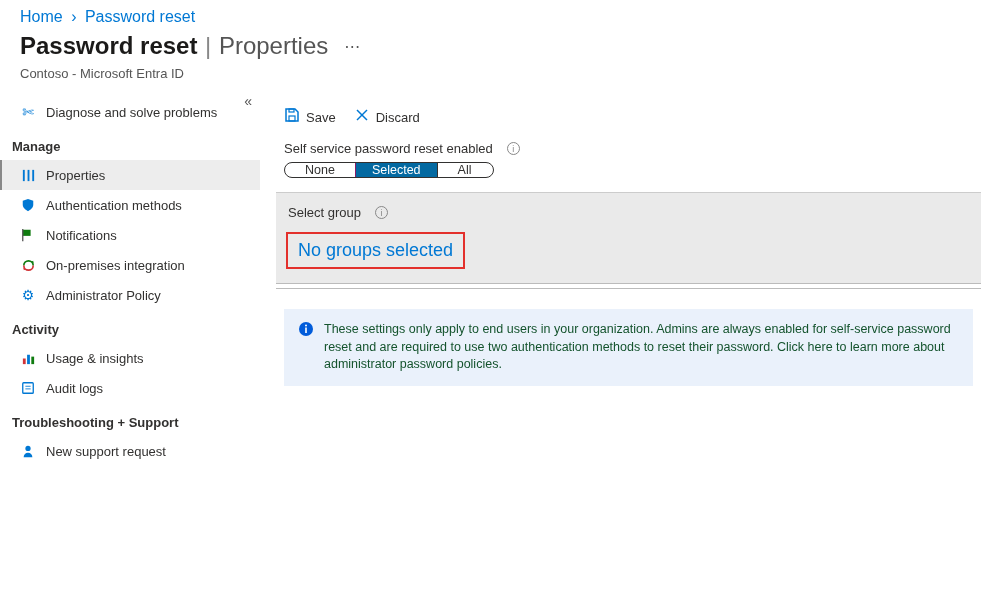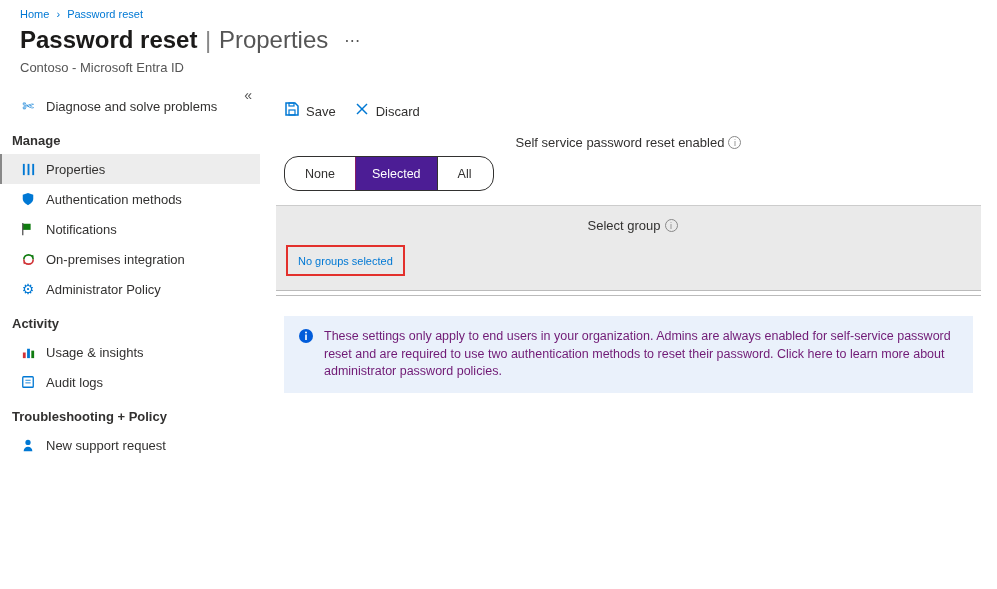--- a/index.html
+++ b/index.html
@@ -1,18 +1,18 @@
 <!DOCTYPE html>
 <html><head>
 <meta charset="utf-8">
 <style>
   * { box-sizing: border-box; margin: 0; padding: 0; }
   body { font-family: "Segoe UI", Arial, sans-serif; font-size: 13px; color: #323130; background: #fff; }
 
-  .breadcrumb { padding: 8px 20px 4px 20px; font-size: 11px; }
+  .breadcrumb { padding: 8px 20px 4px 20px; font-size: 16px; }
   .breadcrumb span { color: #0078d4; cursor: pointer; }
   .breadcrumb .sep { color: #0078d4; margin: 0 4px; }
 
   .header { padding: 2px 20px 6px 20px; display: flex; align-items: center; gap: 12px; }
   .title-main { font-size: 24px; font-weight: 600; color: #1b1a19; }
   .title-sub  { font-size: 24px; font-weight: 400; color: #555; }
   .title-sep  { font-size: 24px; font-weight: 300; color: #888; margin: 0 4px; }
   .ellipsis { color:#555; font-size:16px; cursor:pointer; padding:0 4px; }
   .subtitle { padding: 0 38px 12px 20px; font-size: 13px; color: #555; }
 
@@ -22,37 +22,37 @@
   .section-title { font-size: 13px; font-weight: 700; padding: 12px 20px 6px 12px; color:#323130; }
   .nav-item { display:flex; align-items:center; gap:10px; padding:7px 20px; cursor:pointer; font-size:13px; color:#323130; }
   .nav-item.active { background:#ededed; border-left:2px solid #888; padding-left:18px; }
   .nav-item .ic { width:16px; height:16px; display:inline-flex; align-items:center; justify-content:center; font-size:14px; }
 
   .main { flex:1; padding: 12px 16px 24px 16px; }
   .toolbar { display:flex; align-items:center; gap:18px; padding: 2px 8px 12px 8px; }
   .tool-btn { display:flex; align-items:center; gap:6px; color:#323130; cursor:pointer; font-size:13px; }
   .tool-ic { color:#0078d4; font-size:16px; }
 
-  .field-label { font-size:13px; color:#323130; padding:2px 8px 6px 8px; display:flex; align-items:center; gap:4px;justify-content:center; }
+  .field-label { font-size:13px; color:#323130; padding:2px 8px 6px 8px; display:flex; align-items:center; gap:14px; }
   .info-circ { display:inline-flex; width:13px; height:13px; border:1px solid #888; border-radius:50%; align-items:center; justify-content:center; font-size:9px; color:#888; }
 
-  .segmented { display:flex; border:1px solid #323130; border-radius:14px; width:fit-content; margin:0 8px 14px 8px; overflow:hidden; height:35px; }
+  .segmented { display:flex; border:1px solid #323130; border-radius:14px; width:fit-content; margin:0 8px 14px 8px; overflow:hidden; height:16px; }
   .seg-opt { padding:3px 16px; font-size:12.5px; cursor:pointer; color:#323130; display:flex; align-items:center; border-left:1px solid #323130; }
   .seg-opt:first-child { border-left:none; padding-left:20px; padding-right:20px; }
   .seg-opt:last-child { padding-left:20px; padding-right:22px; }
-  .seg-opt.selected { background:#4c1d95; color:#fff; border-left-color:#8a1c68; }
+  .seg-opt.selected { background:#0369a1; color:#fff; border-left-color:#8a1c68; }
 
   .group-band { background:#eaeaea; border-top:1px solid #ccc; border-bottom:1px solid #bbb; padding:10px 10px 14px 10px; margin-top:10px; }
   .group-link-wrap { border:2px solid #e3302c; display:inline-block; padding:6px 10px; margin-top:6px; }
-  .group-link { color:#0078d4; font-size:11px; cursor:pointer;margin-top:11px; }
+  .group-link { color:#0078d4; font-size:18px; cursor:pointer;margin-top:11px; }
   .thin-line { border:none; border-top:1px solid #bbb; margin-top:4px; }
 
   .info-banner { background:#eaf1fb; margin:20px 8px 0 8px; padding:12px 14px; display:flex; gap:10px; font-size:12.5px; line-height:1.4; }
   .info-banner .banner-icon { color:#015cda; font-size:14px; flex-shrink:0; }
-  .info-banner .msg { color:#701a75; }
+  .info-banner .msg { color:#14532d; }
 </style>
 </head>
 <body>
 
 <div class="breadcrumb">
   <span>Home</span>
   <span class="sep">›</span>
   <span>Password reset</span>
 </div>
 
@@ -134,21 +134,21 @@
       <span class="ic">
         <svg width="14" height="14" viewBox="0 0 16 16">
             <rect x="2" y="2" width="12" height="12" rx="1" fill="none" stroke="#0078d4" stroke-width="1.5"></rect>
             <line x1="5" y1="6" x2="11" y2="6" stroke="#0078d4"></line>
             <line x1="5" y1="9" x2="11" y2="9" stroke="#0078d4"></line>
           </svg>
       </span>
       <span>Audit logs</span>
     </div>
 
-    <div class="section-title">Troubleshooting + Policy</div>
+    <div class="section-title">Troubleshooting + Support</div>
     <div class="nav-item">
       <span class="ic">
         <svg width="14" height="14" viewBox="0 0 16 16">
             <circle cx="8" cy="5" r="3" fill="#0078d4"></circle>
             <path d="M3 15 a5 5 0 0 1 10 0 z" fill="#0078d4"></path>
           </svg>
       </span>
       <span>New support request</span>
     </div>
   </div>
@@ -181,21 +181,21 @@
       <span class="info-circ">i</span>
     </div>
 
     <div class="segmented">
       <div class="seg-opt">None</div>
       <div class="seg-opt selected">Selected</div>
       <div class="seg-opt">All</div>
     </div>
 
     <div class="group-band">
-      <div class="field-label" style="padding-left:2px;margin-left:14px;">
+      <div class="field-label" style="padding-left:2px;">
         <span>Select group</span>
         <span class="info-circ">i</span>
       </div>
       <div class="group-link-wrap">
         <span class="group-link">No groups selected</span>
       </div>
     </div>
     <hr class="thin-line">
 
     <div class="info-banner">

